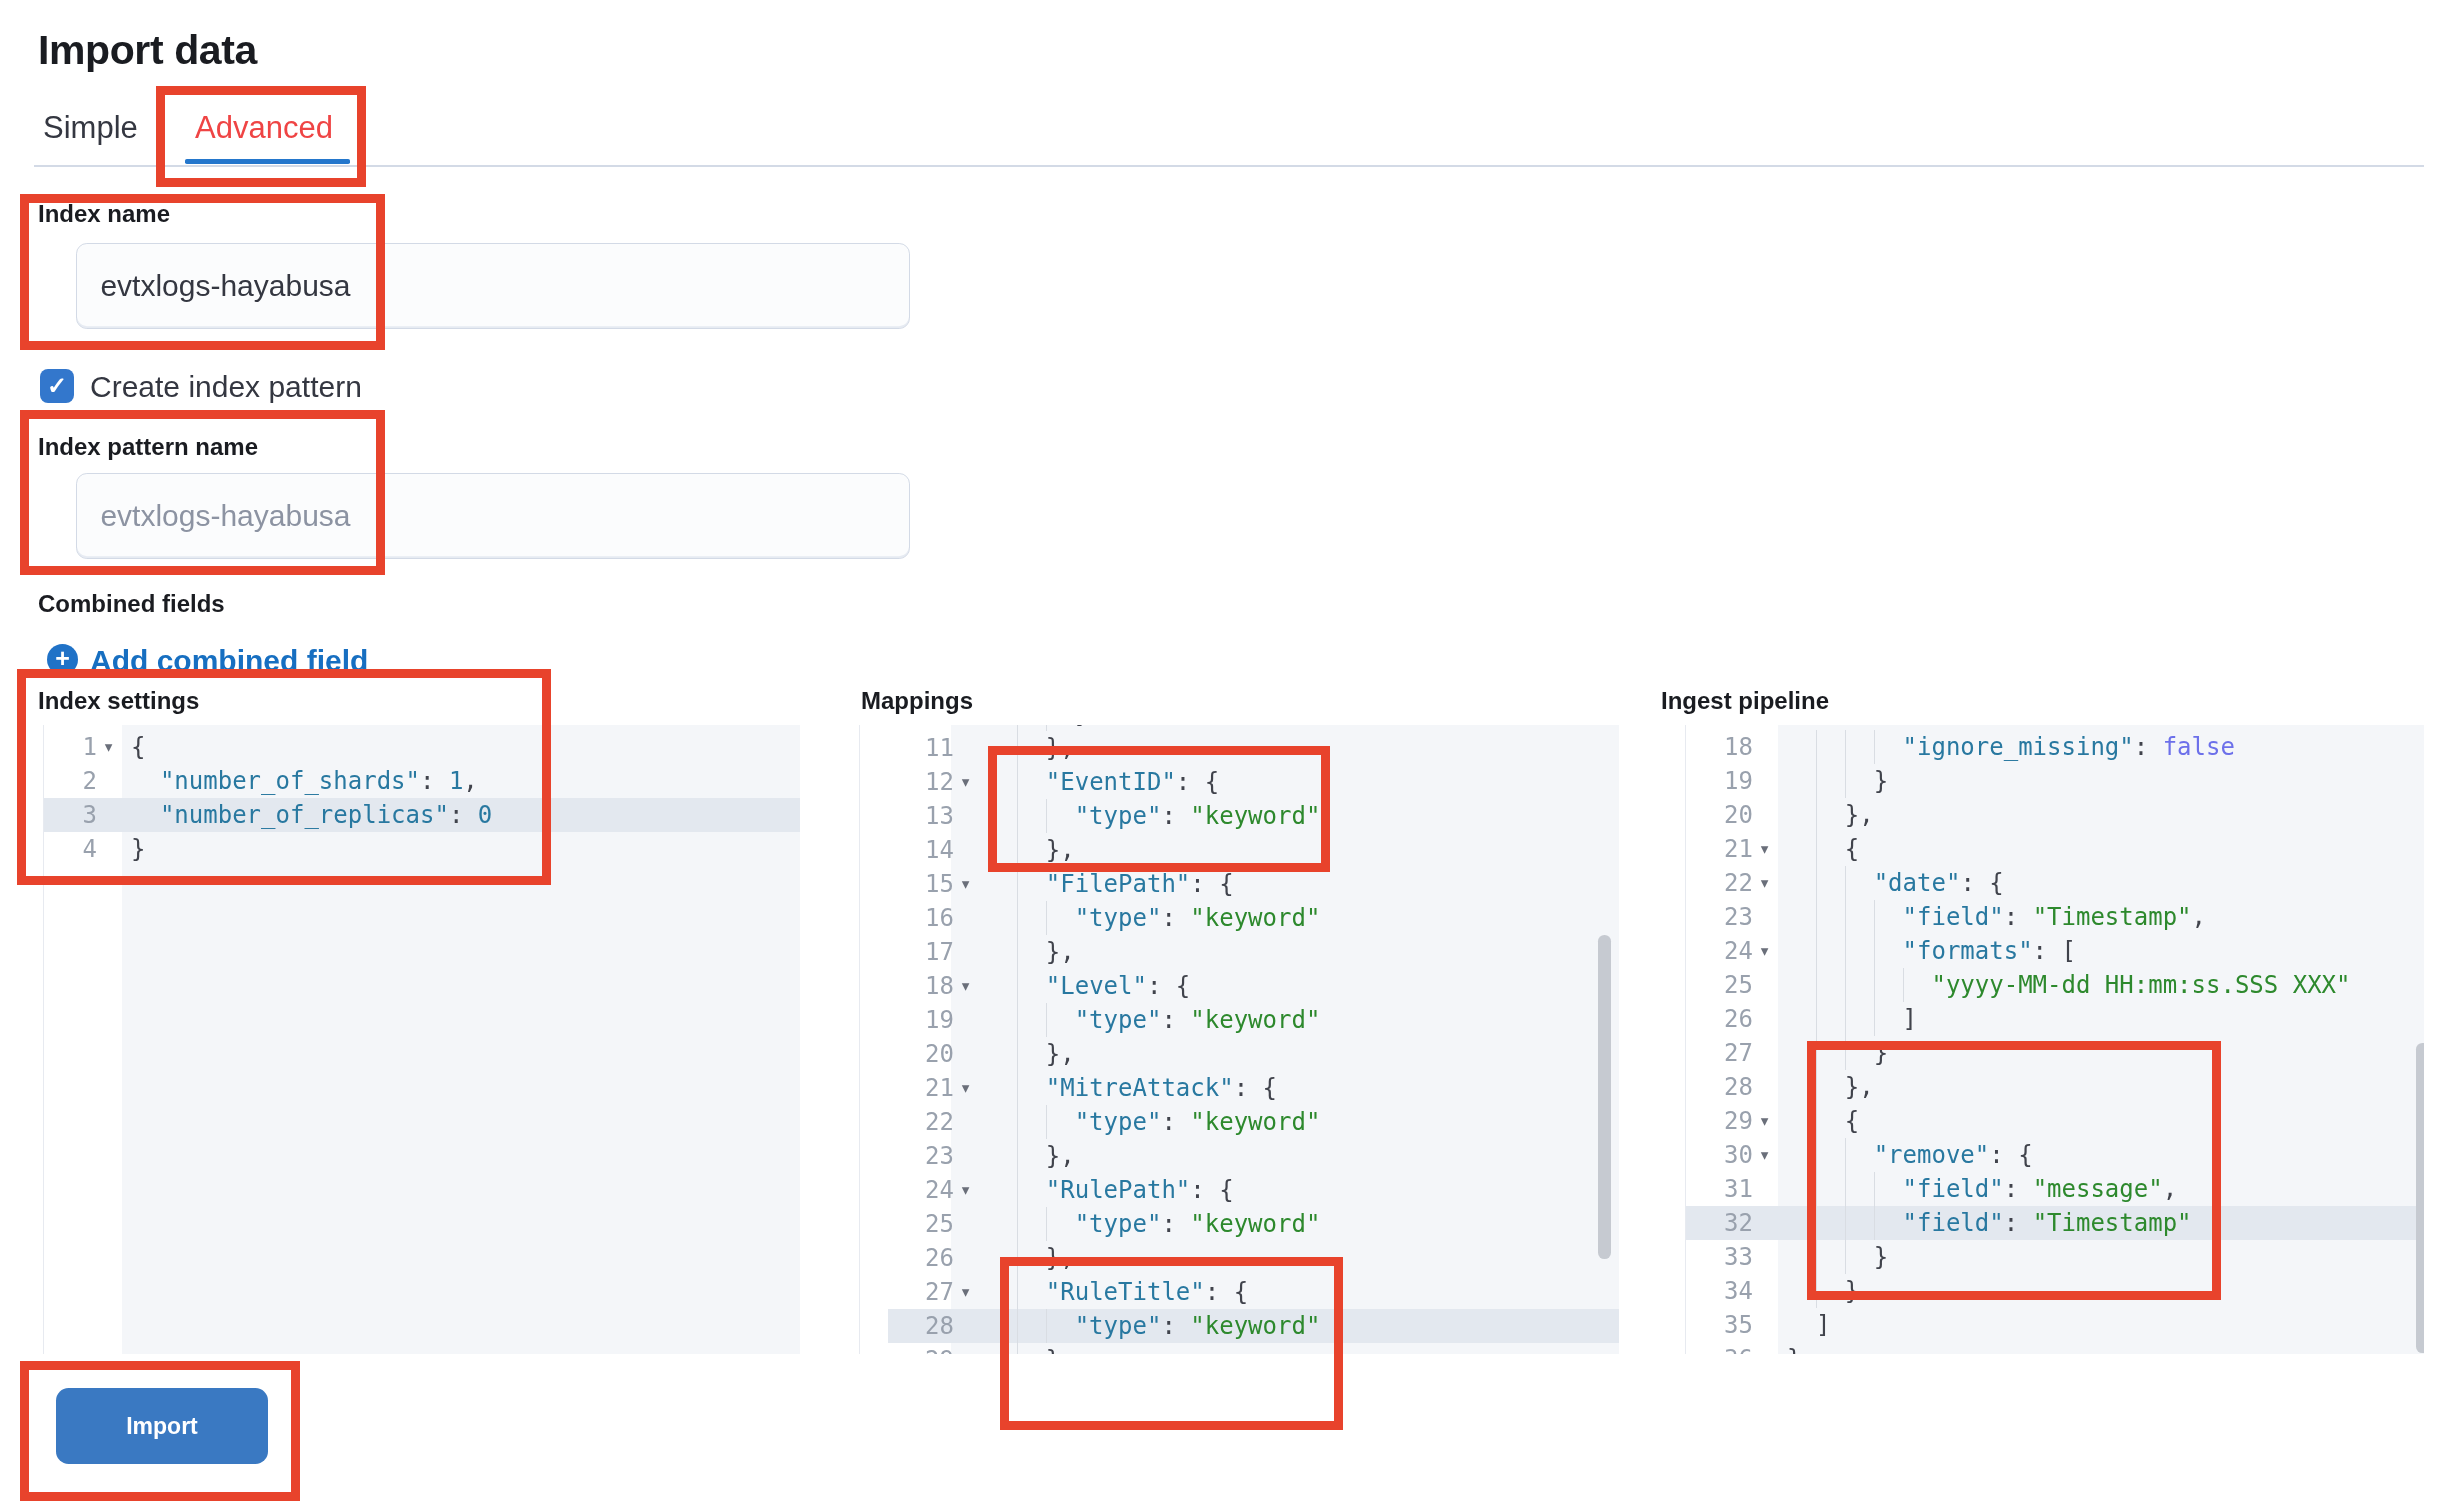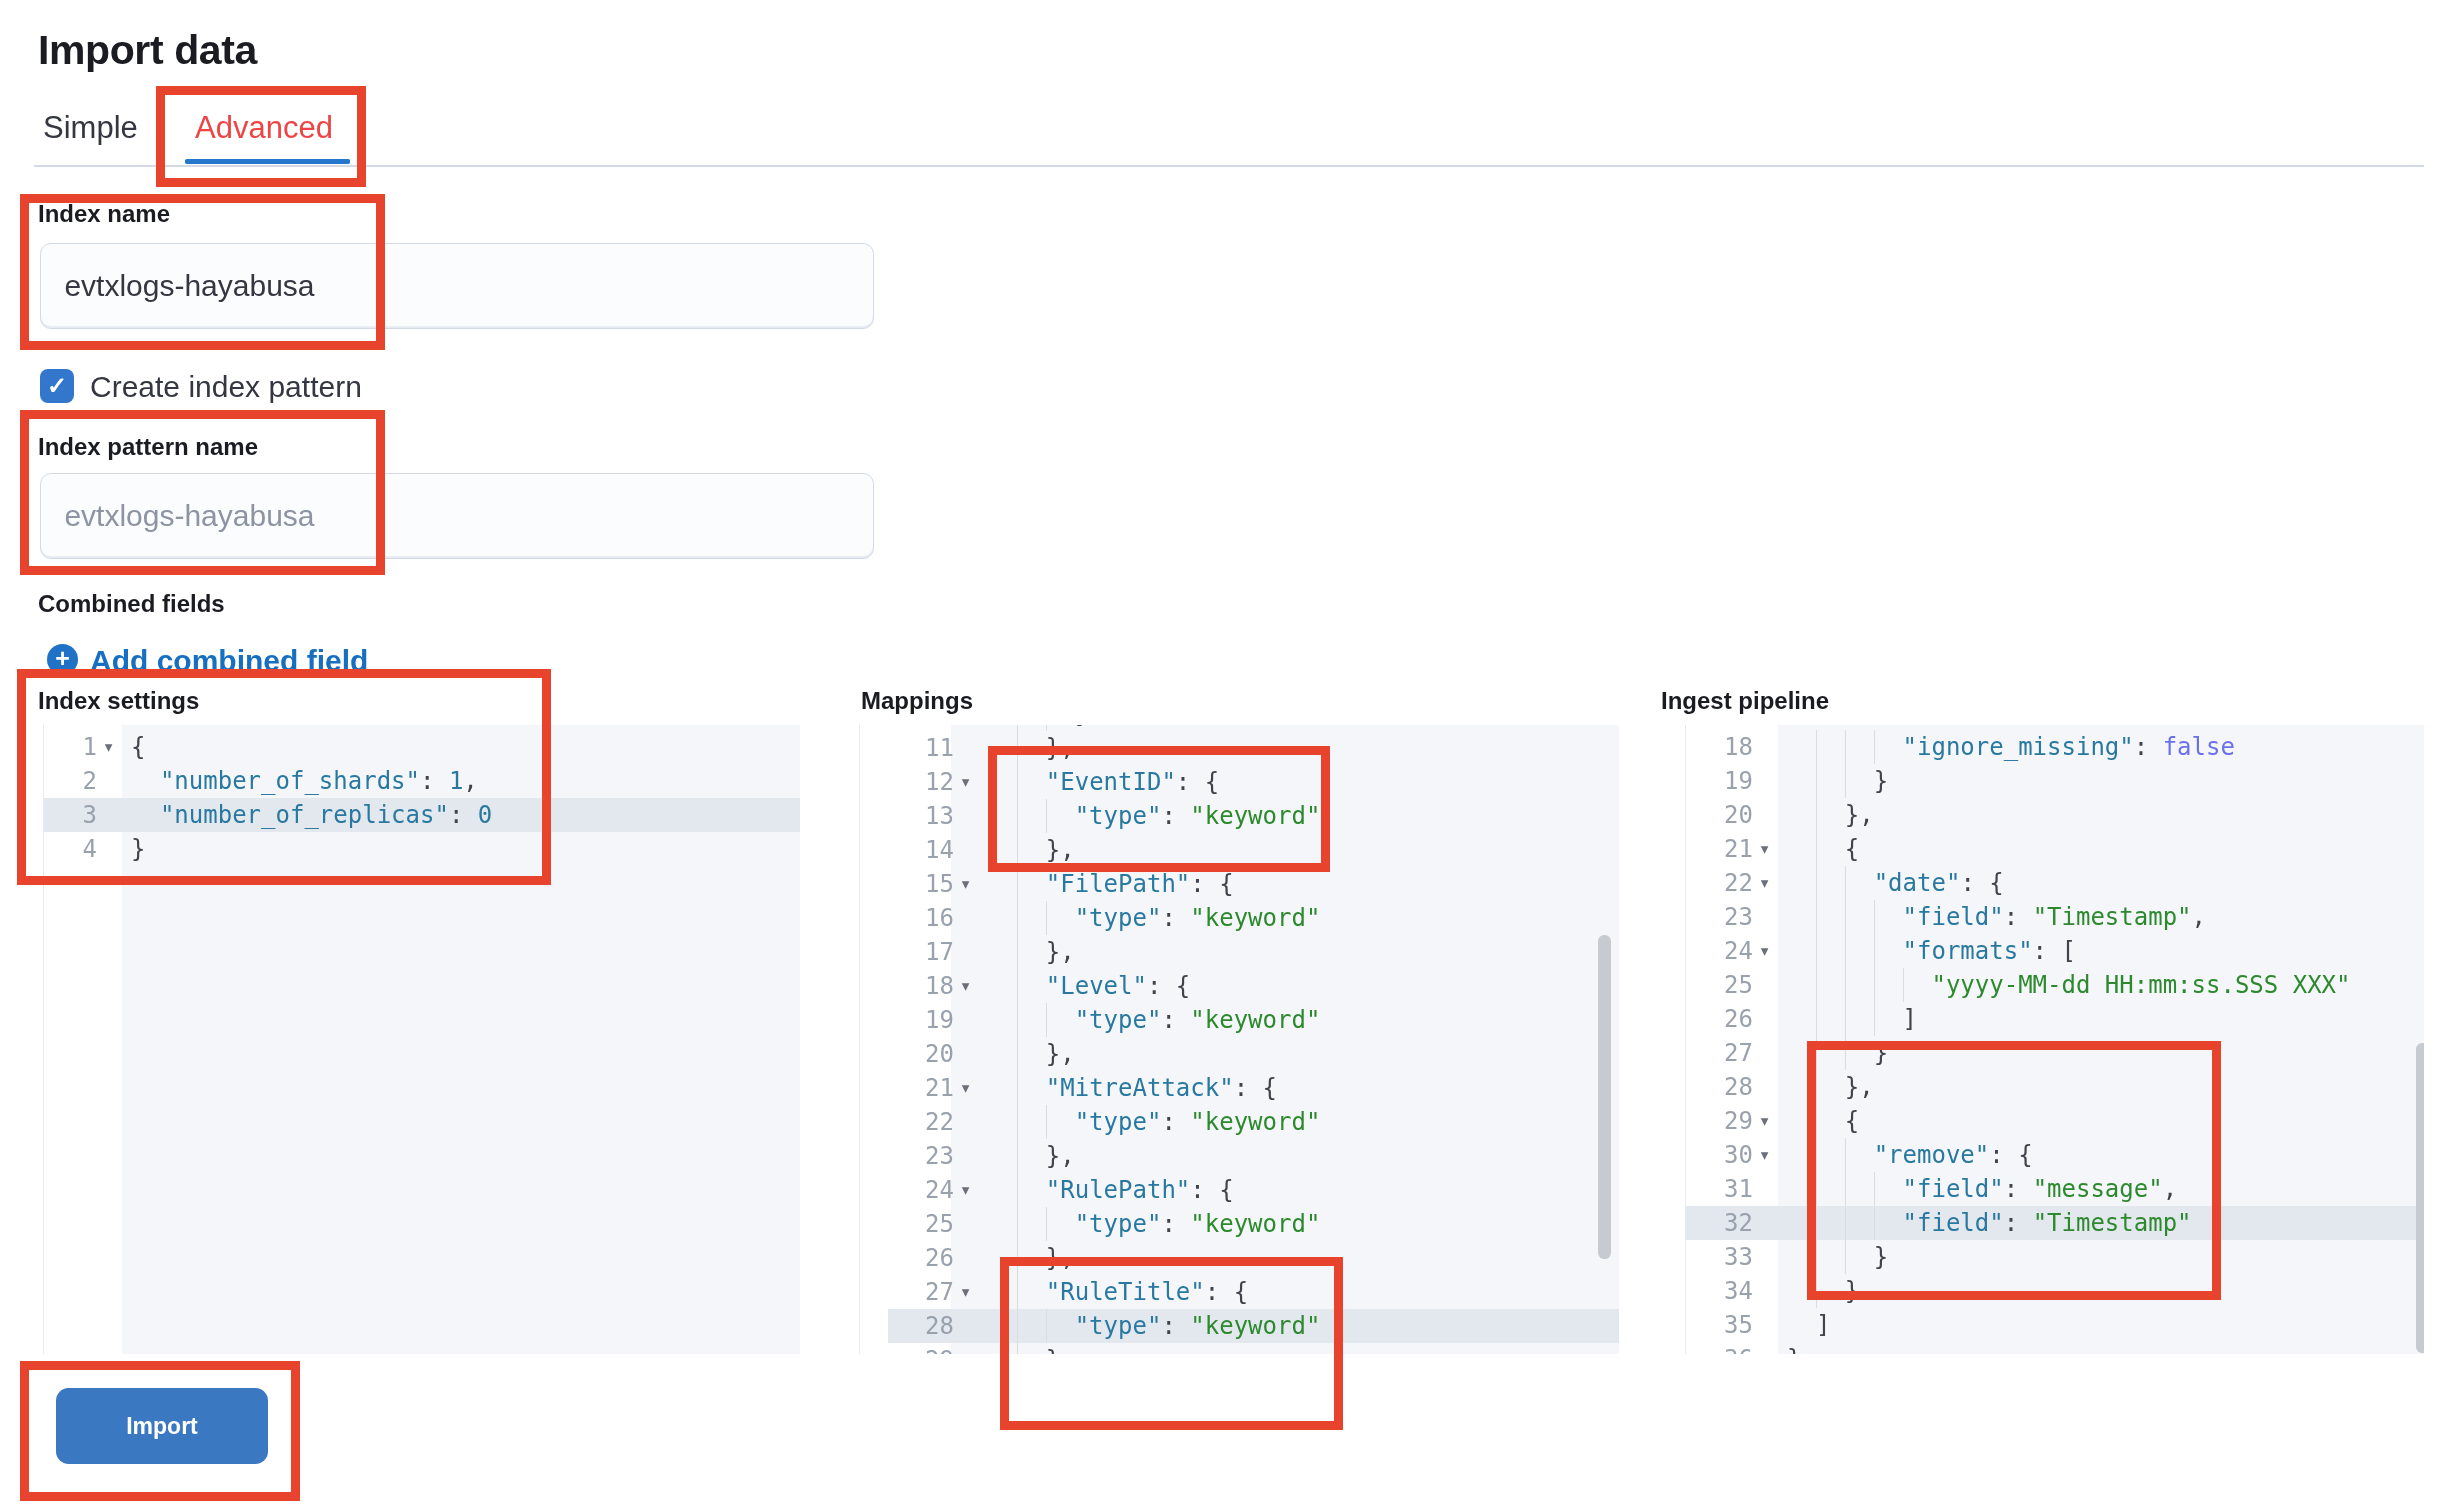--- a/index.html
+++ b/index.html
@@ -11,21 +11,21 @@
   .page-title { left:38px; top:27px; font-size:41px; font-weight:700; color:#1a1c21; letter-spacing:-0.4px; }
   .tab { top:110px; font-size:31px; font-weight:400; cursor:pointer;text-align:right; }
   .tab-simple { left:43px; color:#343741; }
   .tab-advanced { left:195px; color:#ef4444; }
   .tab-underline { left:185px; top:159px; width:165px; height:5.4px; background:#2477cc; border-radius:1.8px; }
   .divider { left:34px; top:165px; width:2404px; height:1.8px; background:#d3dae6; }
 
   
   .field-label { font-size:24px; font-weight:700; color:#1a1c21; }
   .text-input { background:#fbfcfd; border:1.8px solid #d3dae6; border-radius:10.8px; font-size:30px;
-                color:#343741; padding:0 23.4px; outline:none; box-shadow:inset 0 -1.8px 0 rgba(210,218,232,.5); }
+                color:#343741; padding:0 23.4px; outline:none; box-shadow:inset 0 -1.8px 0 rgba(210,218,232,.5);margin-left:36px; }
   .text-input::placeholder { color:#8c93a2; }
   .checkbox { left:40px; top:369px; width:34px; height:34px; background:#3377cc; border-radius:8px;
               color:#fff; font-size:24px; font-weight:700; text-align:center; line-height:34px; cursor:pointer; }
   .checkbox-label { left:90px; top:370px; font-size:30px; color:#343741; }
   .add-icon { left:47px; top:644px; width:31px; height:31px; border-radius:50%; background:#2072c7;
               color:#fff; font-size:25px; line-height:29px; text-align:center; font-weight:700; }
   .add-link { left:90px; top:644px; font-size:30px; font-weight:600; color:#176fc1; cursor:pointer; }
 
   
   .editor { top:725px; height:629px; overflow:hidden; background:#ffffff; border-left:1.8px solid #e7eaf0; }

